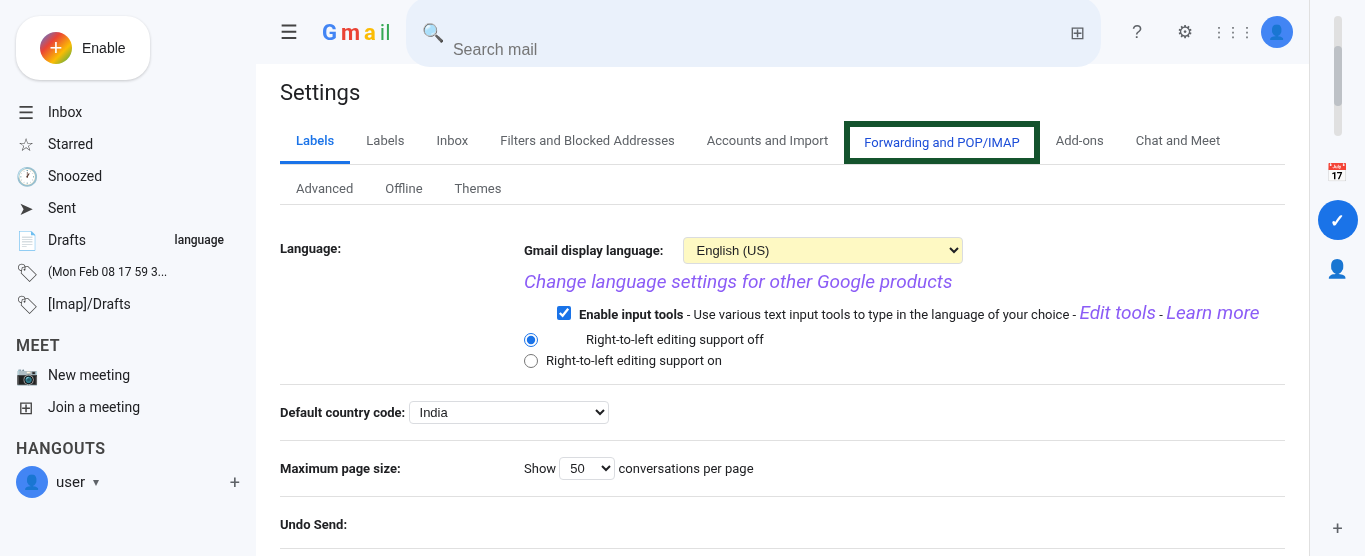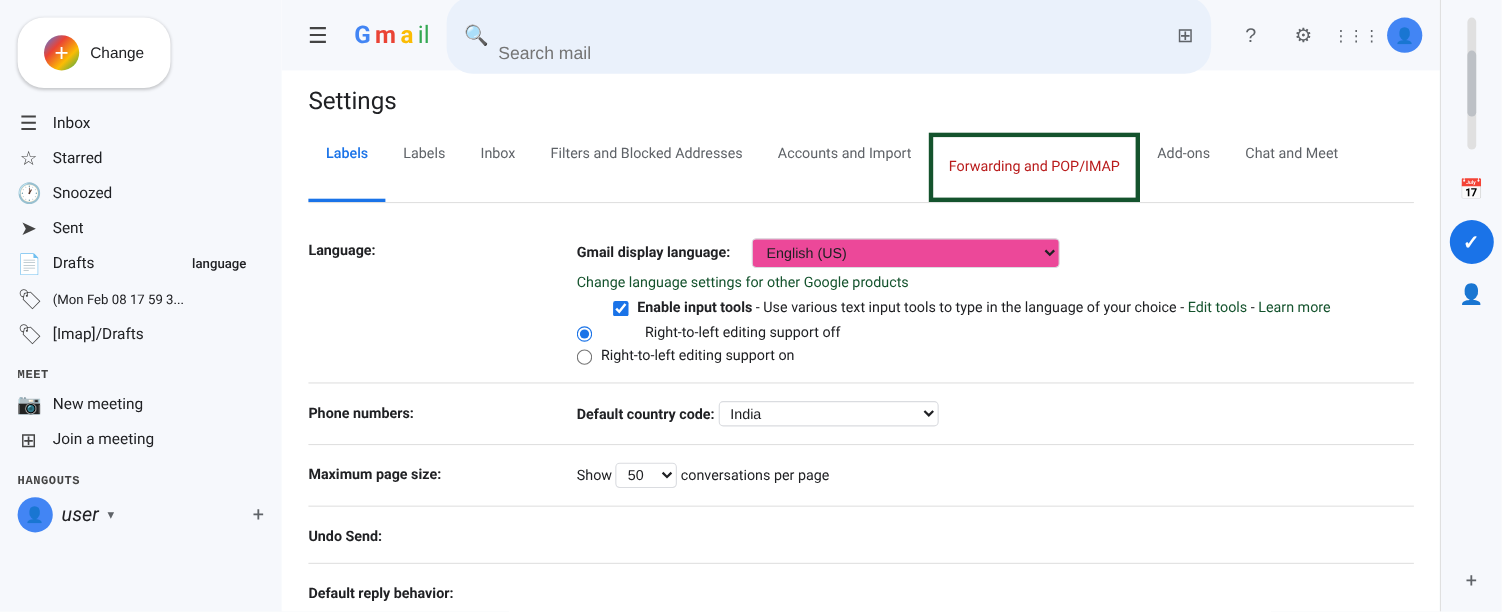--- a/index.html
+++ b/index.html
@@ -5,21 +5,21 @@
     * { box-sizing: border-box; margin: 0; padding: 0; }
     body { font-family: 'Roboto', Arial, sans-serif; font-size: 14px; color: #202124; background: #f6f8fc; display: flex; height: 556px; overflow: hidden; }
 
     
     .sidebar { width: 256px; background: #f6f8fc; padding: 8px 0; flex-shrink: 0; overflow-y: auto; }
     .compose-btn { margin: 8px 16px 16px 16px; background: #fff; border-radius: 24px; padding: 16px 24px; display: flex; align-items: center; gap: 10px; cursor: pointer; box-shadow: 0 1px 3px rgba(0,0,0,0.2); border: none; font-size: 14px; font-weight: 500; color: #202124; }
     .compose-plus { width: 32px; height: 32px; background: linear-gradient(135deg, #4285f4, #ea4335, #fbbc04, #34a853); border-radius: 50%; display: flex; align-items: center; justify-content: center; color: white; font-size: 22px; font-weight: 300; }
     .nav-item { display: flex; align-items: center; padding: 4px 16px; height: 32px; border-radius: 0 16px 16px 0; cursor: pointer; font-size: 14px; gap: 12px; margin-right: 16px; }
     .nav-icon { font-size: 18px; color: #444; width: 20px; text-align: center; }
     .nav-badge { margin-left: auto; font-size: 12px; font-weight: 500; color: #202124; }
-    .nav-section { padding: 8px 16px 4px 16px; font-size: 11px; font-weight: 600; color: #444; text-transform: uppercase; letter-spacing: 0.5px; margin-top: 8px; font-family: Liberation Mono, monospace; }
+    .nav-section { padding: 8px 16px 4px 16px; font-size: 16px; font-weight: 600; color: #444; text-transform: uppercase; letter-spacing: 0.5px; margin-top: 8px; }
 
     
     .main { flex: 1; display: flex; flex-direction: column; background: #fff; overflow: hidden; }
 
     
     .topbar { display: flex; align-items: center; padding: 8px 16px; gap: 16px; background: #f6f8fc; height: 64px; flex-shrink: 0; }
     .menu-icon { font-size: 20px; color: #444; cursor: pointer; padding: 8px; border-radius: 50%; }
     .gmail-logo { display: flex; align-items: center; gap: 4px; }
     .search-bar { flex: 1; max-width: 720px; background: #eaf1fb; border-radius: 24px; display: flex; align-items: center; padding: 8px 16px; gap: 8px; }
     .search-icon { color: #5f6368; font-size: 18px; }
@@ -30,53 +30,53 @@
     .avatar { width: 32px; height: 32px; border-radius: 50%; background: #4285f4; display: flex; align-items: center; justify-content: center; color: white; font-size: 14px; cursor: pointer; overflow: hidden; }
 
     
     .settings-content { flex: 1; padding: 16px 24px; overflow-y: auto; }
     .settings-title { font-size: 22px; font-weight: 400; color: #202124; margin-bottom: 16px; }
 
     
     .tabs-primary { display: flex; border-bottom: 1px solid #e0e0e0; gap: 0; flex-wrap: wrap; }
     .tab { padding: 12px 16px; font-size: 13px; cursor: pointer; color: #5f6368; border-bottom: 3px solid transparent; white-space: nowrap; }
     .tab.active { color: #1a73e8; border-bottom: 3px solid #1a73e8; font-weight: 500; }
-    .tab.highlighted { border: 4px solid #14532d; color: #b91c1c; padding: 20px 14px; }
+    .tab.highlighted { border: 6px solid #14532d; color: #1d4ed8; padding: 8px 14px; }
 
     .tabs-secondary { display: flex; gap: 0; margin-top: 8px; border-bottom: 1px solid #e0e0e0; }
     .tab-secondary { padding: 8px 16px; font-size: 13px; cursor: pointer; color: #5f6368; }
 
     
     .settings-section { margin-top: 16px; }
     .settings-row { display: flex; align-items: flex-start; padding: 16px 0; border-bottom: 1px solid #e0e0e0; gap: 24px; }
     .settings-label { width: 220px; flex-shrink: 0; font-size: 13px; font-weight: 700; color: #202124; padding-top: 4px; }
     .settings-value { flex: 1; font-size: 13px; }
 
     
-    select { padding: 4px 8px; border: 1px solid #dadce0; border-radius: 4px; font-size: 13px; color: #202124; background: #ec4899; cursor: pointer; }
+    select { padding: 4px 8px; border: 1px solid #dadce0; border-radius: 4px; font-size: 13px; color: #202124; background: #fef9c3; cursor: pointer; }
     .language-select { width: 280px; }
-    .link { color: #14532d; cursor: pointer; text-decoration: none; font-size: 13px; }
+    .link { color: #8b5cf6; cursor: pointer; text-decoration: none; font-size: 19px; font-style: italic; }
     .checkbox-row { display: flex; align-items: center; gap: 8px; margin-top: 8px; font-size: 13px; }
     .checkbox-row input[type="checkbox"] { accent-color: #1a73e8; width: 14px; height: 14px; }
     .radio-row { display: flex; align-items: center; gap: 8px; margin-top: 6px; font-size: 13px; }
     .radio-row input[type="radio"] { accent-color: #1a73e8; width: 14px; height: 14px; }
     .inline-select { padding: 2px 6px; border: 1px solid #dadce0; border-radius: 4px; font-size: 13px; background: white; cursor: pointer; }
 
     
     .right-panel { width: 56px; background: #f6f8fc; display: flex; flex-direction: column; align-items: center; padding: 8px 0; gap: 8px; border-left: 1px solid #e0e0e0; flex-shrink: 0; }
     .right-icon { width: 40px; height: 40px; border-radius: 50%; display: flex; align-items: center; justify-content: center; cursor: pointer; font-size: 18px; color: #5f6368; }
     .scrollbar-thumb { width: 8px; height: 80px; background: #bdc1c6; border-radius: 4px; margin-top: 20px; }
   </style>
 </head>
 <body>
 
 <div class="sidebar">
   <button class="compose-btn">
     <div class="compose-plus">+</div>
-    <span>Change</span>
+    <span>Enable</span>
   </button>
 
   <div class="nav-item">
     <span class="nav-icon">☰</span>
     <span>Inbox</span>
   </div>
   <div class="nav-item">
     <span class="nav-icon">☆</span>
     <span>Starred</span>
   </div>
@@ -108,21 +108,21 @@
     <span>New meeting</span>
   </div>
   <div class="nav-item">
     <span class="nav-icon">⊞</span>
     <span>Join a meeting</span>
   </div>
 
   <div class="nav-section">Hangouts</div>
   <div style="display:flex; align-items:center; padding: 4px 16px; gap:8px;">
     <div style="width:32px;height:32px;border-radius:50%;background:#4285f4;display:flex;align-items:center;justify-content:center;color:white;font-size:14px;">👤</div>
-    <span style="font-size:18px;color:#202124;font-style:italic;">user</span>
+    <span style="font-size:15px;color:#202124;">user</span>
     <span style="font-size:12px;color:#5f6368;">▾</span>
     <span style="margin-left:auto;font-size:18px;color:#5f6368;">+</span>
   </div>
 </div>
 
 <div class="main">
 
   <div class="topbar">
     <span class="menu-icon">☰</span>
     <div class="gmail-logo">
@@ -151,20 +151,25 @@
       <div class="tab active">Labels</div>
       <div class="tab">Labels</div>
       <div class="tab">Inbox</div>
       <div class="tab">Filters and Blocked Addresses</div>
       <div class="tab">Accounts and Import</div>
       <div class="tab highlighted">Forwarding and POP/IMAP</div>
       <div class="tab">Add-ons</div>
       <div class="tab">Chat and Meet</div>
     </div>
 
+    <div class="tabs-secondary">
+      <div class="tab-secondary">Advanced</div>
+      <div class="tab-secondary">Offline</div>
+      <div class="tab-secondary">Themes</div>
+    </div>
 
     <div class="settings-section">
 
       <div class="settings-row">
         <div class="settings-label">Language:</div>
         <div class="settings-value">
           <div style="display:flex;align-items:center;gap:20px;">
             <span style="font-size:13px;font-weight:700;">Gmail display language:</span>
             <select class="language-select">
               <option>English (US)</option>
@@ -189,21 +194,20 @@
             <span>Right-to-left editing support off</span>
           </div>
           <div class="radio-row">
             <input type="radio" name="rtl" style="">
             <span>Right-to-left editing support on</span>
           </div>
         </div>
       </div>
 
       <div class="settings-row">
-        <div class="settings-label">Phone numbers:</div>
         <div class="settings-value">
           <span style="font-weight:700;">Default country code: </span>
           <select class="inline-select" style="width:200px;">
             <option>India</option>
             <option>United States</option>
             <option>United Kingdom</option>
           </select>
         </div>
       </div>
 

